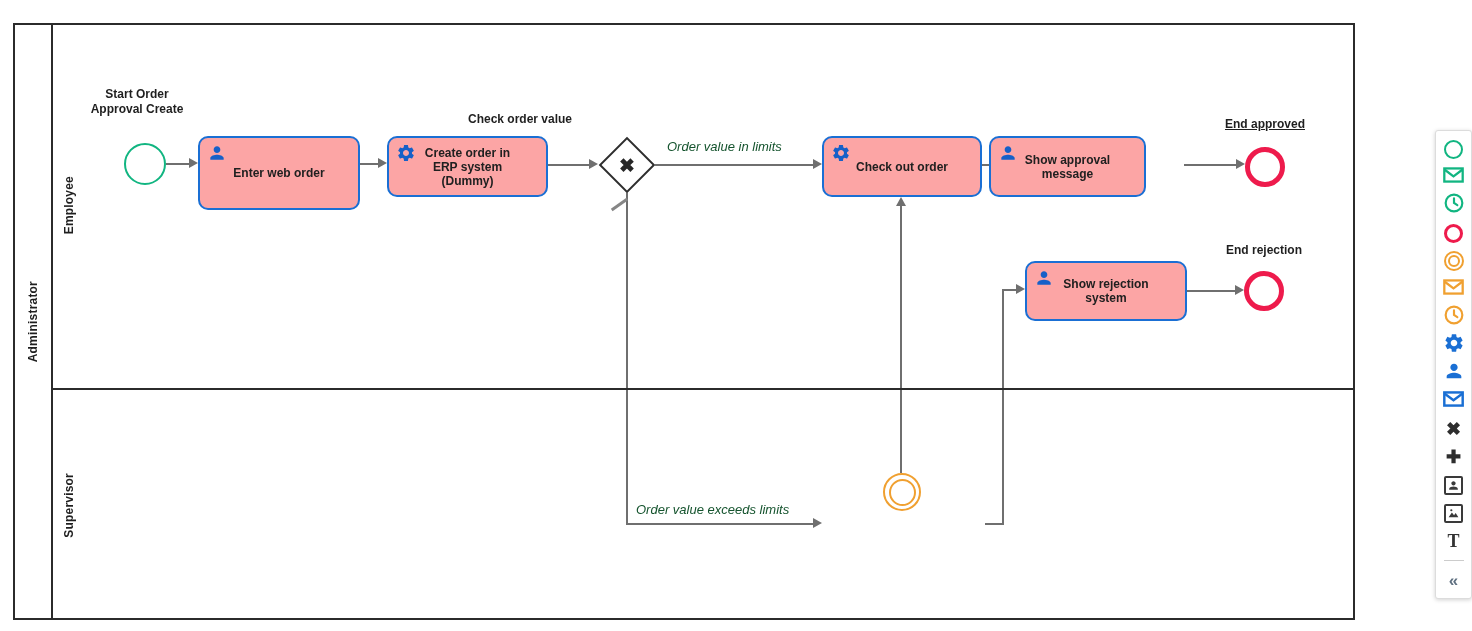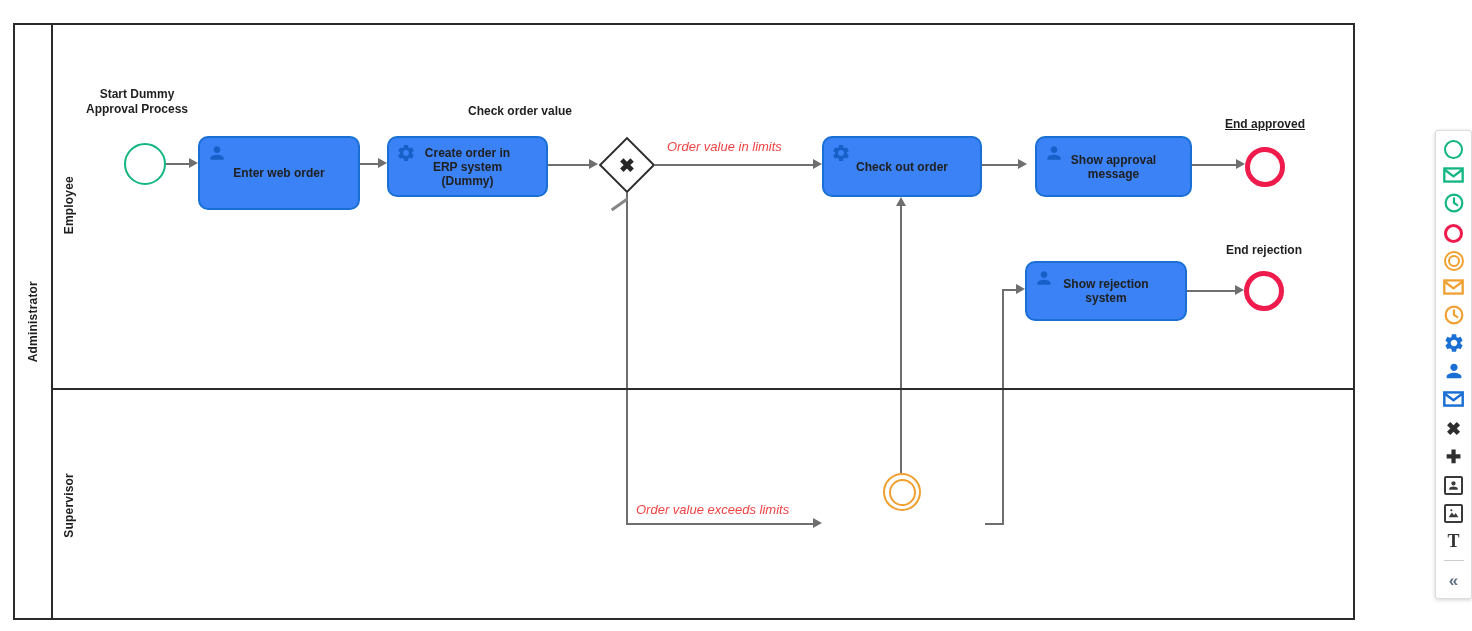--- a/index.html
+++ b/index.html
@@ -26,42 +26,42 @@
   .lh { position:absolute; height:2px; background:var(--connector); z-index:1; }
   .lv { position:absolute; width:2px; background:var(--connector); z-index:1; }
   .ar { position:absolute; width:0; height:0; border-top:5px solid transparent;
     border-bottom:5px solid transparent; border-left:9px solid var(--connector); z-index:1; }
   .au { position:absolute; width:0; height:0; border-left:5px solid transparent;
     border-right:5px solid transparent; border-bottom:9px solid var(--connector); z-index:1; }
   .slash { position:absolute; left:610px; top:203px; width:19px; height:3px;
     background:#868686; transform:rotate(-35deg); z-index:1; }
 
   
-  .task { position:absolute; background:#3b82f6; border:2px solid var(--task-accent);
+  .task { position:absolute; background:#fca5a5; border:2px solid var(--task-accent);
     border-radius:10px; z-index:3; display:flex; align-items:center; justify-content:center; }
   .task-label { font-weight:bold; font-size:12px; line-height:14px; text-align:center;
     color:#202020; max-width:112px; }
   .task-ico { position:absolute; left:7px; top:5px; width:20px; height:20px; }
   .ev { position:absolute; border-radius:50%; background:#fff; z-index:3; }
   .ev-start { left:124px; top:143px; width:42px; height:42px; border:2.5px solid var(--event-start); }
   .ev-end { width:40px; height:40px; border:5px solid var(--event-end); }
   .gw { position:absolute; left:598px; top:136px; width:58px; height:58px; z-index:3; }
   .gw-diamond { position:absolute; left:50%; top:50%; width:40px; height:40px;
     transform:translate(-50%,-50%) rotate(45deg); background:#fff; border:2px solid #2e2e2e; }
   .gw-x { position:absolute; inset:0; display:flex; align-items:center; justify-content:center;
     font-size:19px; font-weight:bold; color:#262626; }
   .bev { position:absolute; left:883px; top:473px; width:38px; height:38px; background:#fff;
     border:2.5px solid var(--event-intermediate); border-radius:50%; z-index:4;
     display:flex; align-items:center; justify-content:center; }
   .bev-inner { width:27px; height:27px; border:2.5px solid var(--event-intermediate); border-radius:50%; }
 
   
   .lbl { position:absolute; font-weight:bold; font-size:12px; line-height:15px; color:#1f1f1f;
     text-align:center; z-index:3; }
-  .flow-lbl { position:absolute; font-style:italic; font-size:13px; color:#ef4444;
+  .flow-lbl { position:absolute; font-style:italic; font-size:13px; color:#14532d;
     z-index:3; white-space:nowrap; }
 
   
   .palette { position:absolute; left:1435px; top:130px; width:37px; background:#fff;
     border:1px solid #dcdcdc; border-radius:3px; box-shadow:0 1px 4px rgba(0,0,0,.18);
     display:flex; flex-direction:column; align-items:center; padding:7px 0; gap:6px; z-index:5; }
   .pal-item { width:26px; height:22px; display:flex; align-items:center; justify-content:center; cursor:pointer; }
   .pc { width:19px; height:19px; border-radius:50%; }
   .pc-start { border:2.5px solid var(--event-start); }
   .pc-end { border:3px solid var(--event-end); }
@@ -120,22 +120,22 @@
   <div class="au" style="left:896px; top:197px;"></div>
 
   <div class="lh" style="left:985px; top:523px; width:19px;"></div>
   <div class="lv" style="left:1002px; top:290px; height:235px;"></div>
   <div class="lh" style="left:1002px; top:289px; width:16px;"></div>
   <div class="ar" style="left:1016px; top:284px;"></div>
 
   <div class="lh" style="left:1187px; top:290px; width:50px;"></div>
   <div class="ar" style="left:1235px; top:285px;"></div>
 
-  <div class="lbl" style="left:78px; top:87px; width:118px;">Start Dummy Approval Process</div>
-  <div class="lbl" style="left:445px; top:104px; width:150px;">Check order value</div>
+  <div class="lbl" style="left:78px; top:87px; width:118px;">Start Order Approval Create</div>
+  <div class="lbl" style="left:445px; top:112px; width:150px;">Check order value</div>
   <div class="flow-lbl" style="left:667px; top:139px;">Order value in limits</div>
   <div class="flow-lbl" style="left:636px; top:502px;">Order value exceeds limits</div>
   <div class="lbl" style="left:1205px; top:117px; width:120px; white-space:nowrap;text-decoration:underline;">End approved</div>
   <div class="lbl" style="left:1204px; top:243px; width:120px; white-space:nowrap;">End rejection</div>
 
   <div class="ev ev-start"></div>
   <div class="ev ev-end" style="left:1245px; top:147px;"></div>
   <div class="ev ev-end" style="left:1244px; top:271px;"></div>
 
   <div class="task" style="left:198px; top:136px; width:162px; height:74px;">
@@ -158,21 +158,21 @@
 
   <div class="task" style="left:822px; top:136px; width:160px; height:61px;">
     <span class="task-ico">
       <svg viewBox="0 0 24 24" width="20" height="20">
           <path fill="#1660c8" d="M19.14 12.94c.04-.3.06-.61.06-.94 0-.32-.02-.64-.07-.94l2.03-1.58c.18-.14.23-.41.12-.61l-1.92-3.32c-.12-.22-.37-.29-.59-.22l-2.39.96c-.5-.38-1.03-.7-1.62-.94l-.36-2.54c-.04-.24-.24-.41-.48-.41h-3.84c-.24 0-.43.17-.47.41l-.36 2.54c-.59.24-1.13.57-1.62.94l-2.39-.96c-.22-.08-.47 0-.59.22L2.74 8.87c-.12.21-.08.47.12.61l2.03 1.58c-.05.3-.09.63-.09.94s.02.64.07.94l-2.03 1.58c-.18.14-.23.41-.12.61l1.92 3.32c.12.22.37.29.59.22l2.39-.96c.5.38 1.03.7 1.62.94l.36 2.54c.05.24.24.41.48.41h3.84c.24 0 .44-.17.47-.41l.36-2.54c.59-.24 1.13-.56 1.62-.94l2.39.96c.22.08.47 0 .59-.22l1.92-3.32c.12-.22.07-.47-.12-.61l-2.01-1.58zM12 15.6c-1.98 0-3.6-1.62-3.6-3.6s1.62-3.6 3.6-3.6 3.6 1.62 3.6 3.6-1.62 3.6-3.6 3.6z"></path>
         </svg>
     </span>
     <div class="task-label">Check out order</div>
   </div>
 
-  <div class="task" style="left:1035px; top:136px; width:157px; height:61px;">
+  <div class="task" style="left:989px; top:136px; width:157px; height:61px;">
     <span class="task-ico">
       <svg viewBox="0 0 24 24" width="20" height="20">
           <path fill="#1660c8" d="M12 12c2.21 0 4-1.79 4-4s-1.79-4-4-4-4 1.79-4 4 1.79 4 4 4zm0 2c-2.67 0-8 1.34-8 4v2h16v-2c0-2.66-5.33-4-8-4z"></path>
         </svg>
     </span>
     <div class="task-label">Show approval message</div>
   </div>
 
   <div class="task" style="left:1025px; top:261px; width:162px; height:60px;">
     <span class="task-ico">

